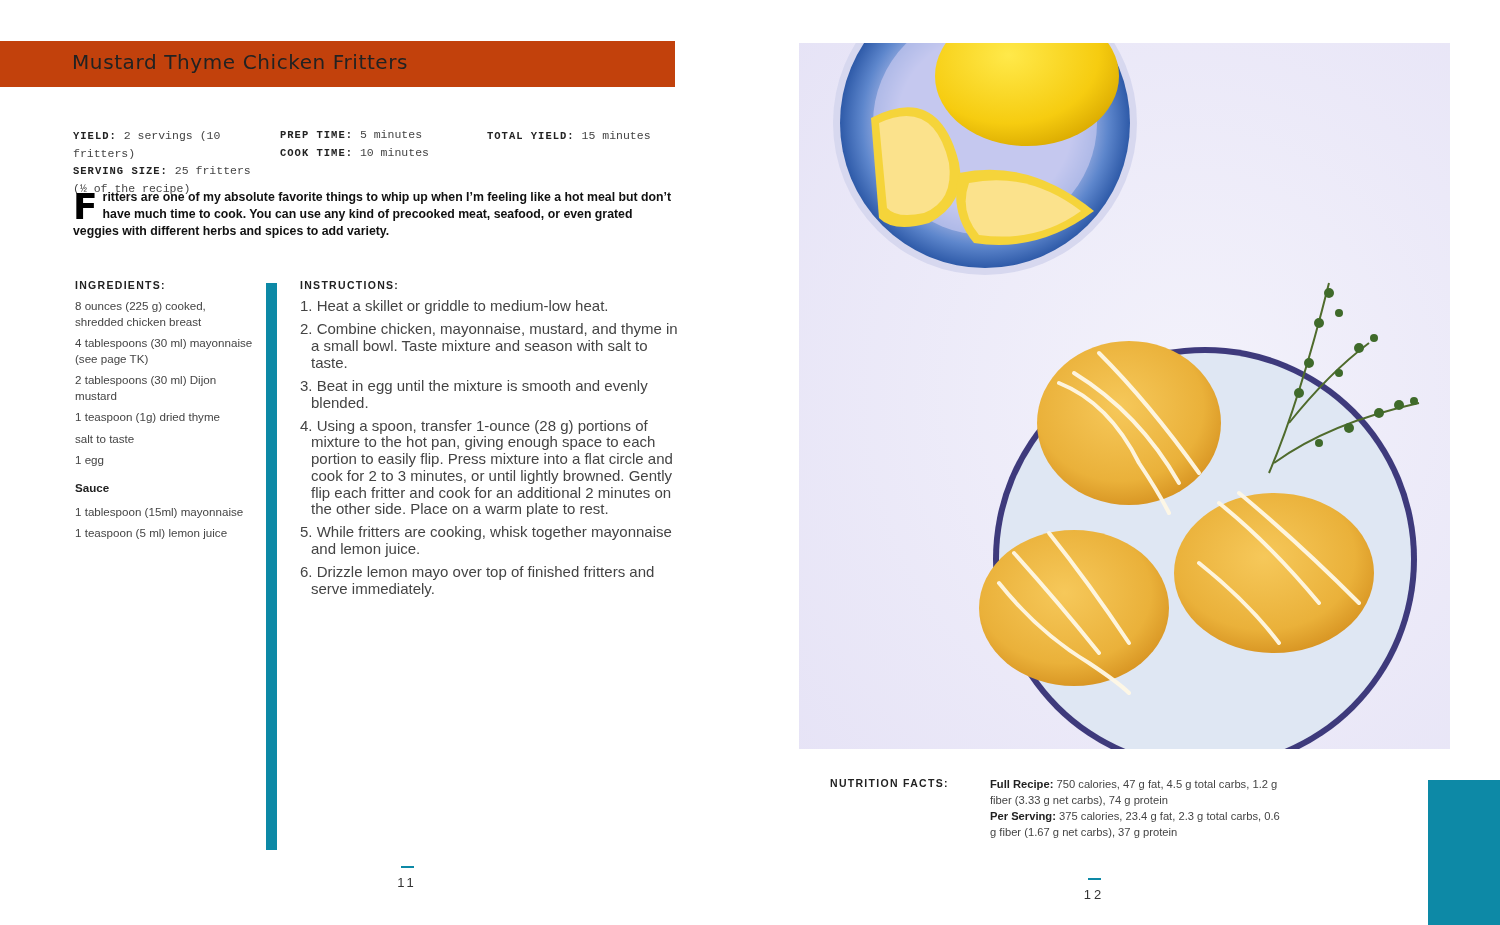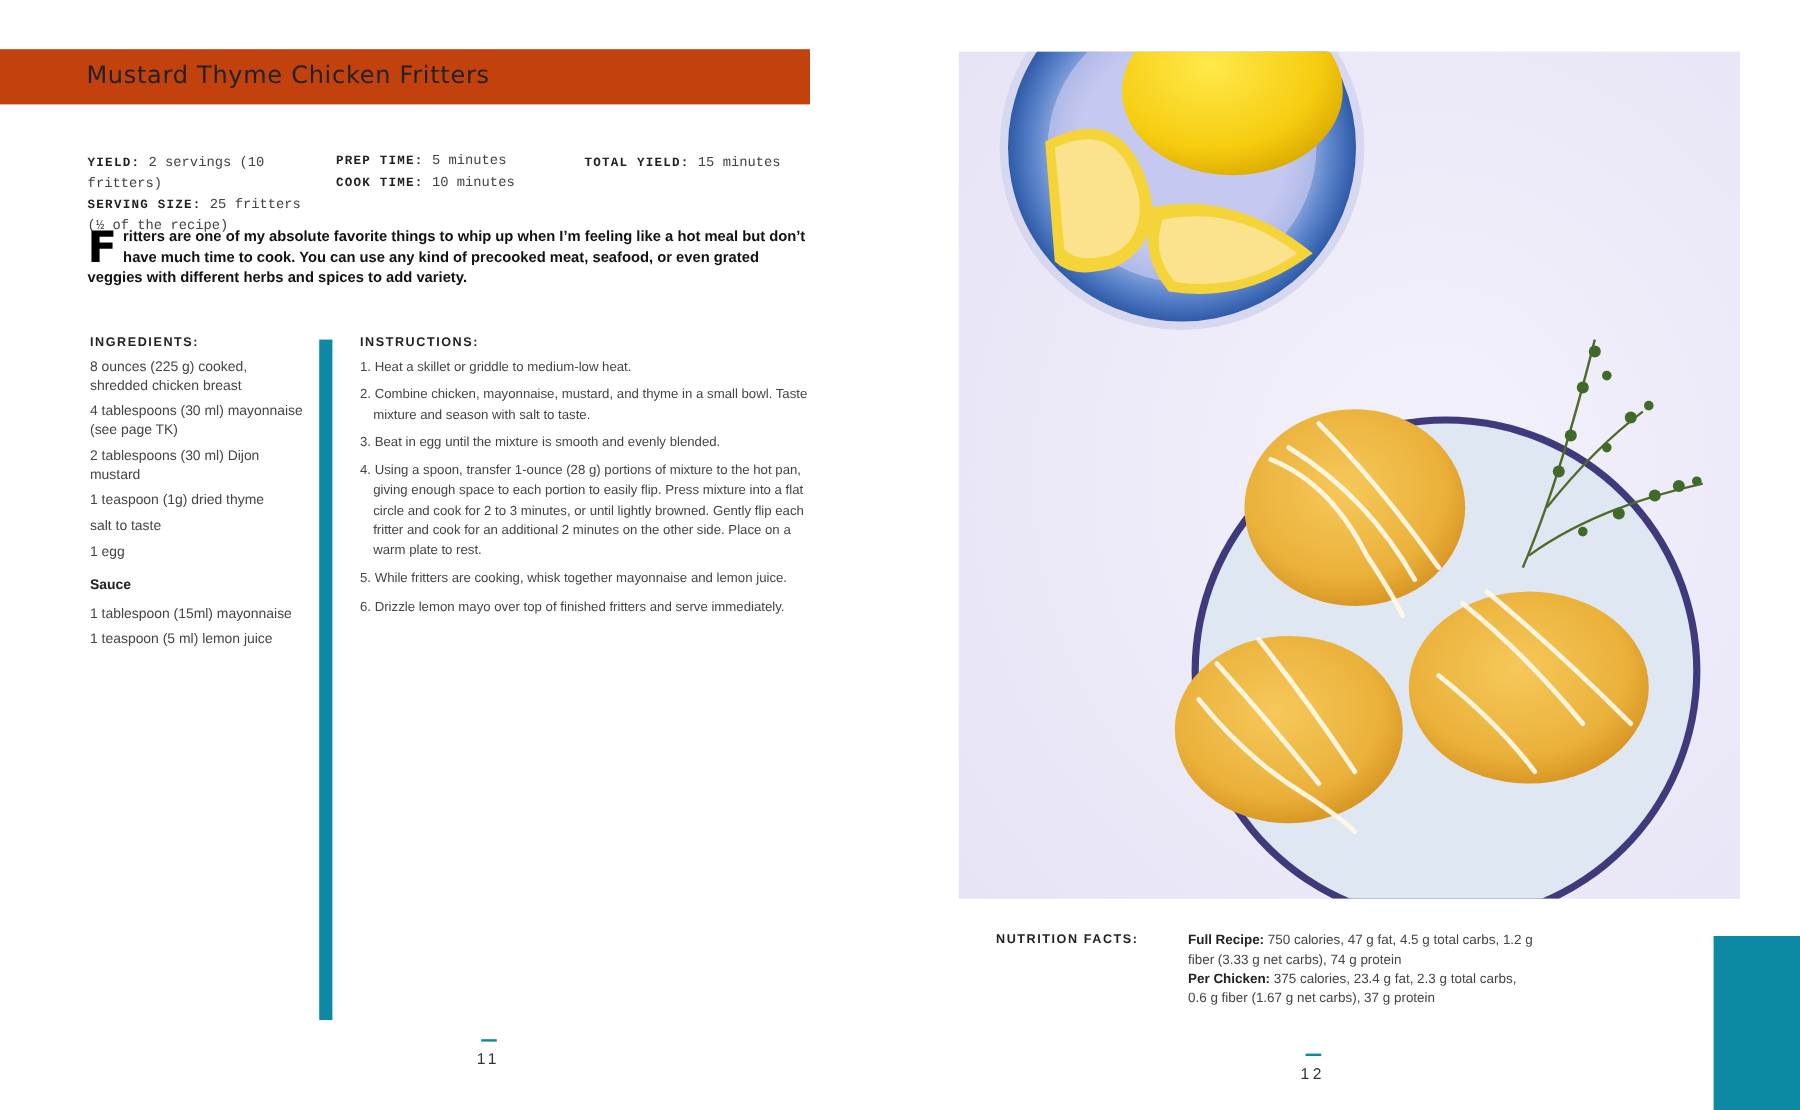--- a/index.html
+++ b/index.html
@@ -22,21 +22,21 @@
 
   .ingredients { position:absolute; left:75px; top:279px; width:180px; }
   .ingredients ul { list-style:none; margin-top:7px; }
   .ingredients li { font-size:11.6px; line-height:15.5px; color:#444; margin-bottom:6px; }
   .sauce-label { font-size:11.6px; font-weight:bold; color:#222; margin-top:13px; margin-bottom:6px; }
 
   .teal-bar { position:absolute; left:266px; top:283px; width:11px; height:567px; background:#0d89a6; }
 
   .instructions { position:absolute; left:300px; top:279px; width:385px; }
   .instructions ol { list-style:none; margin-top:7px; }
-  .instructions li { font-size:11px; line-height:16.7px; color:#444; margin-bottom:6.5px; padding-left:11px; text-indent:-11px; }
+  .instructions li { font-size:15px; line-height:16.7px; color:#444; margin-bottom:6.5px; padding-left:11px; text-indent:-11px; }
 
   .photo { position:absolute; left:799px; top:43px; width:651px; height:706px; background:#ecebf8; overflow:hidden; }
 
   .nutrition-label { position:absolute; left:830px; top:777px; }
   .nutrition { position:absolute; left:990px; top:776px; width:290px; font-size:11.2px; line-height:16px; color:#444; }
   .nutrition b { color:#222; }
 
   .pagenum { position:absolute; font-size:13px; color:#333; letter-spacing:3px; text-align:center; width:30px; }
   .pagenum .dash { display:block; width:13px; height:2px; background:#0d89a6; margin:0 auto 7px auto; }
   .pn11 { left:392px; top:866px; }
@@ -173,21 +173,21 @@
         <circle cx="580" cy="370" r="5"></circle>
         <circle cx="550" cy="385" r="5"></circle>
       <circle cx="520" cy="400" r="4"></circle>
     </g>
   </svg>
 </div>
 
 <div class="section-label nutrition-label">NUTRITION FACTS:</div>
 <div class="nutrition">
   <div><b>Full Recipe:</b><span> 750 calories, 47 g fat, 4.5 g total carbs, 1.2 g fiber (3.33 g net carbs), 74 g protein</span></div>
-  <div><b>Per Chicken:</b><span> 375 calories, 23.4 g fat, 2.3 g total carbs, 0.6 g fiber (1.67 g net carbs), 37 g protein</span></div>
+  <div><b>Per Serving:</b><span> 375 calories, 23.4 g fat, 2.3 g total carbs, 0.6 g fiber (1.67 g net carbs), 37 g protein</span></div>
 </div>
 
 <div class="pagenum pn11">
   <span class="dash"></span>
   <span>11</span>
 </div>
 <div class="pagenum pn12">
   <span class="dash"></span>
   <span>12</span>
 </div>

